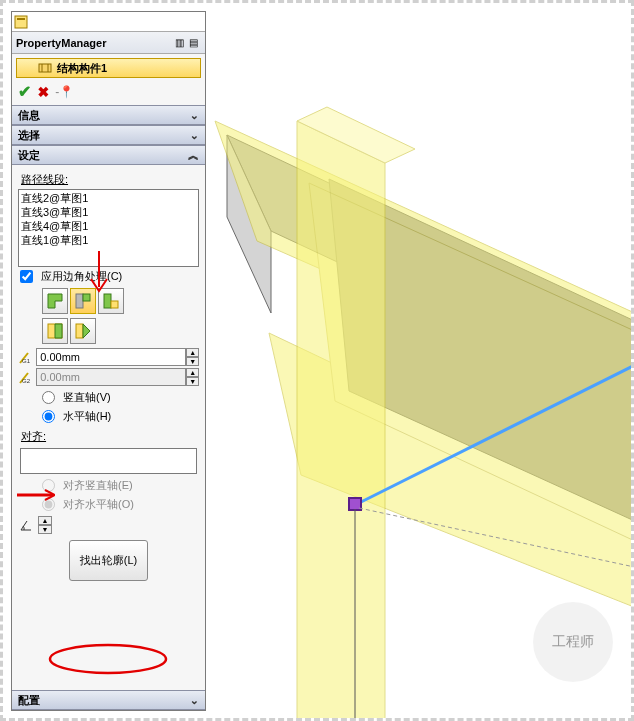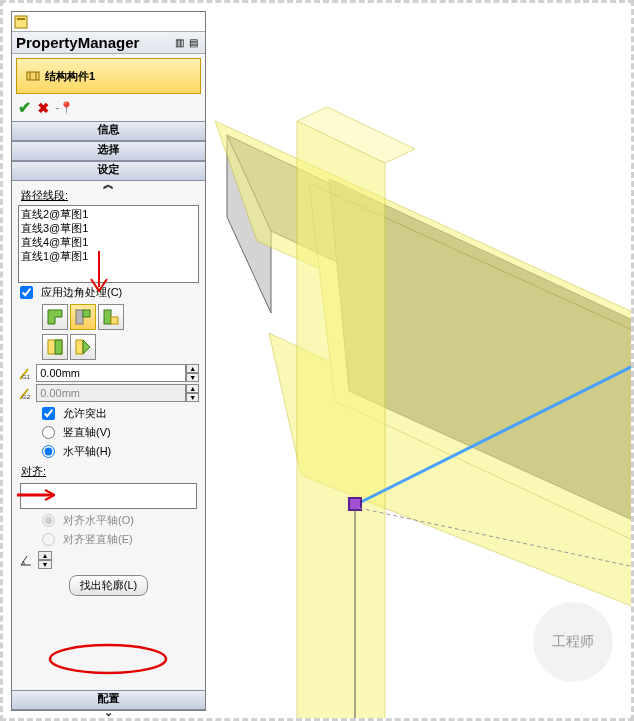--- a/index.html
+++ b/index.html
@@ -36,30 +36,30 @@
   .tab-icon { width: 14px; height: 14px; display: inline-block; }
   .pm-header {
     height: 22px;
     background: linear-gradient(#f0f2f6,#e0e4ec);
     display: flex;
     align-items: center;
     padding: 0 4px;
     border-bottom: 1px solid #aaa;
     justify-content: space-between;
   }
-  .pm-title { font-weight: bold; font-size: 15px; }
+  .pm-title { font-weight: bold; font-size: 11px; }
   .pin-set { display:flex; gap:2px; }
   .pin-set span { width:12px; height:12px; display:inline-block; font-size:10px; }
   .feature-header {
     background: linear-gradient(#fff1b0,#fdd862);
     border: 1px solid #c29a00;
     margin: 4px 4px 0 4px;
-    height: 36px;
+    height: 20px;
     display: flex; align-items: center;
-    padding: 0 8px;
+    padding: 0 20px;
     font-weight: bold;
   }
   .feature-header .ficon {
     width: 16px; height: 16px; margin-right: 4px;
     display: inline-flex; align-items:center; justify-content:center;
     font-size: 11px;
   }
   .feat-actions {
     display: flex; gap: 6px; padding: 4px 6px 0 6px; align-items:center;
     margin-bottom: 4px;
@@ -68,21 +68,20 @@
   .feat-actions .cancel { color:#c00; font-weight:bold; font-size:14px; }
   .feat-actions .pin { color:#888; font-size:12px; }
   .section-h {
     background: linear-gradient(#e8ecf4,#c6cee0);
     border-top: 1px solid #8a8fa3;
     border-bottom: 1px solid #8a8fa3;
     height: 20px;
     padding: 0 6px;
     display: flex; align-items:center; justify-content:space-between;
     font-weight: bold;
-    flex-direction: column;
   }
   .chev { font-size: 11px; color:#333; }
   .sec-body { padding: 4px 6px 6px 6px; }
   .label { padding: 3px 10px 2px 3px; text-decoration: underline; }
   .listbox {
     border: 1px solid #7a7a7a;
     background: #fff;
     height: 78px;
     padding: 1px 2px;
     overflow: hidden;
@@ -108,22 +107,22 @@
   .numfield.dis input[type=text]{ background:#eee; color:#888; }
   .spin { width:14px; display:flex; flex-direction:column; }
   .spin b { height:9px; border:1px solid #888; background:#efefef; font-size:7px; line-height:7px; text-align:center; }
   .radiogrp { padding-left: 22px; }
   .radiogrp .disabled { color:#888; }
   .alignbox {
     border:1px solid #7a7a7a; background:#fff; height:26px; margin:2px 2px;
   }
   .findbtn {
     display:block; margin:6px auto 2px auto;
-    padding:2px 10px;
-    border:1px solid #888; border-radius:8px;
+    padding:12px 10px;
+    border:1px solid #888; border-radius:3px;
     background:linear-gradient(#fff,#e4e4e4);
     font-size:11px;
   }
   
   .anno { position:absolute; z-index:3; pointer-events:none; }
   
   .viewport {
     position:absolute; left:206px; top:0; right:0; bottom:0;
     background:#fff;
     z-index:1;
@@ -258,46 +257,42 @@
             <text x="4" y="14" font-size="6" fill="#333">G2</text>
           </svg>
         </span>
       <input type="text" disabled="" value="0.00mm" style="">
       <span class="spin">
           <b>▲</b>
           <b>▼</b>
         </span>
     </div>
 
-    <div class="ctrlrow" style="padding-left:24px">
-      <input id="cb2" type="checkbox" checked="" style="">
-      <label for="cb2">允许突出</label>
-    </div>
 
     <div class="radiogrp">
       <div class="ctrlrow">
         <input type="radio" name="ax" style="">
         <label>竖直轴(V)</label>
       </div>
       <div class="ctrlrow">
         <input type="radio" name="ax" checked="" style="">
         <label>水平轴(H)</label>
       </div>
     </div>
 
     <div class="label">对齐:</div>
     <div class="alignbox"></div>
     <div class="radiogrp">
       <div class="ctrlrow disabled">
+        <input type="radio" name="al" disabled="" style="">
+        <label>对齐竖直轴(E)</label>
+      </div>
+      <div class="ctrlrow disabled">
         <input type="radio" name="al" checked="" disabled="" style="">
         <label>对齐水平轴(O)</label>
-      </div>
-      <div class="ctrlrow disabled">
-        <input type="radio" name="al" disabled="" style="">
-        <label>对齐竖直轴(E)</label>
       </div>
     </div>
 
     <div class="numfield">
       <span class="pre">
           <svg width="16" height="16">
             <path d="M3 13 L13 13 M3 13 L9 4" stroke="#333" fill="none"></path>
             <path d="M6 13 A4 4 0 0 0 5 9" stroke="#333" fill="none"></path>
           </svg>
         </span>

